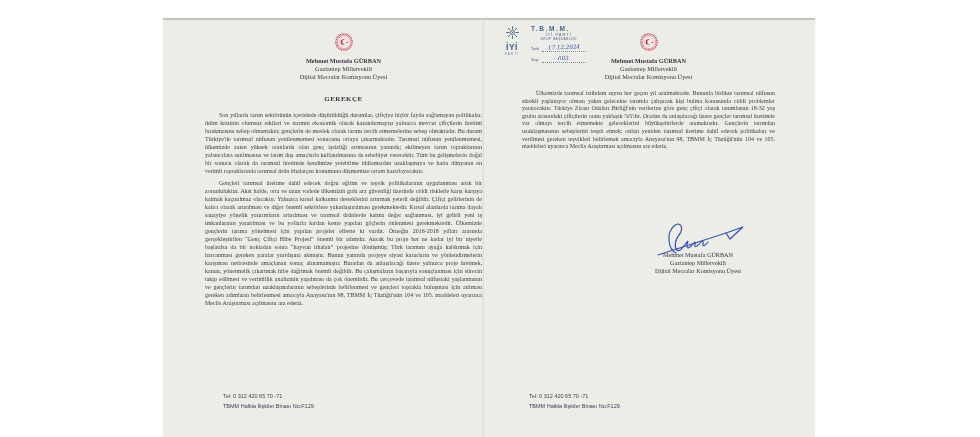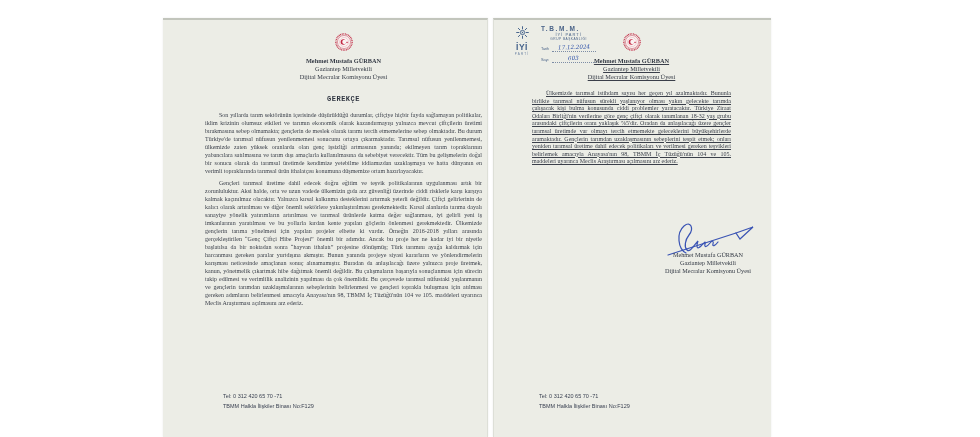--- a/index.html
+++ b/index.html
@@ -7,28 +7,28 @@
     width:980px;height:437px;overflow:hidden;position:relative;
     background:#ffffff;
     font-family:"Liberation Serif", serif;
   }
   .page{
     position:absolute;top:18px;height:419px;background:#ecede6;
     border-top:2px solid #c2c5bc;box-sizing:border-box;color:#3a3f4a;
     box-shadow:0 0 2px rgba(0,0,0,0.08);
   }
   .page-left{left:163px;width:325px;padding:13px 5px 0 42px;border-right:1px solid #dddfd7;}
-  .page-right{left:493px;width:278px;padding:13px 40px 0 38px;border-left:1px solid #dddfd7;text-decoration:underline;}
+  .page-right{left:483px;width:332px;padding:13px 40px 0 38px;border-left:1px solid #dddfd7;}
 
   .seal{display:block;margin:0 auto;}
   .author{text-align:center;margin-top:6px;font-size:6.3px;line-height:8px;color:#343a45;}
   .author .name{font-weight:bold;}
   .sub-heading{
     text-align:center;font-weight:bold;font-size:7px;letter-spacing:0.5px;
-    margin-top:14px;color:#2f3540;font-family:Liberation Mono, monospace;
+    margin-top:14px;color:#2f3540;
   }
   .main-heading{
     text-align:center;font-weight:bold;font-size:7.4px;letter-spacing:0.3px;
     margin-top:14px;color:#2f3540;
   }
   .body-par{
     font-size:6px;line-height:8px;text-align:justify;text-indent:14px;
     margin:8px 0 0 0;color:#3a3f4a;
   }
   .page-right .body-par{line-height:7.6px;margin-top:9px;}

